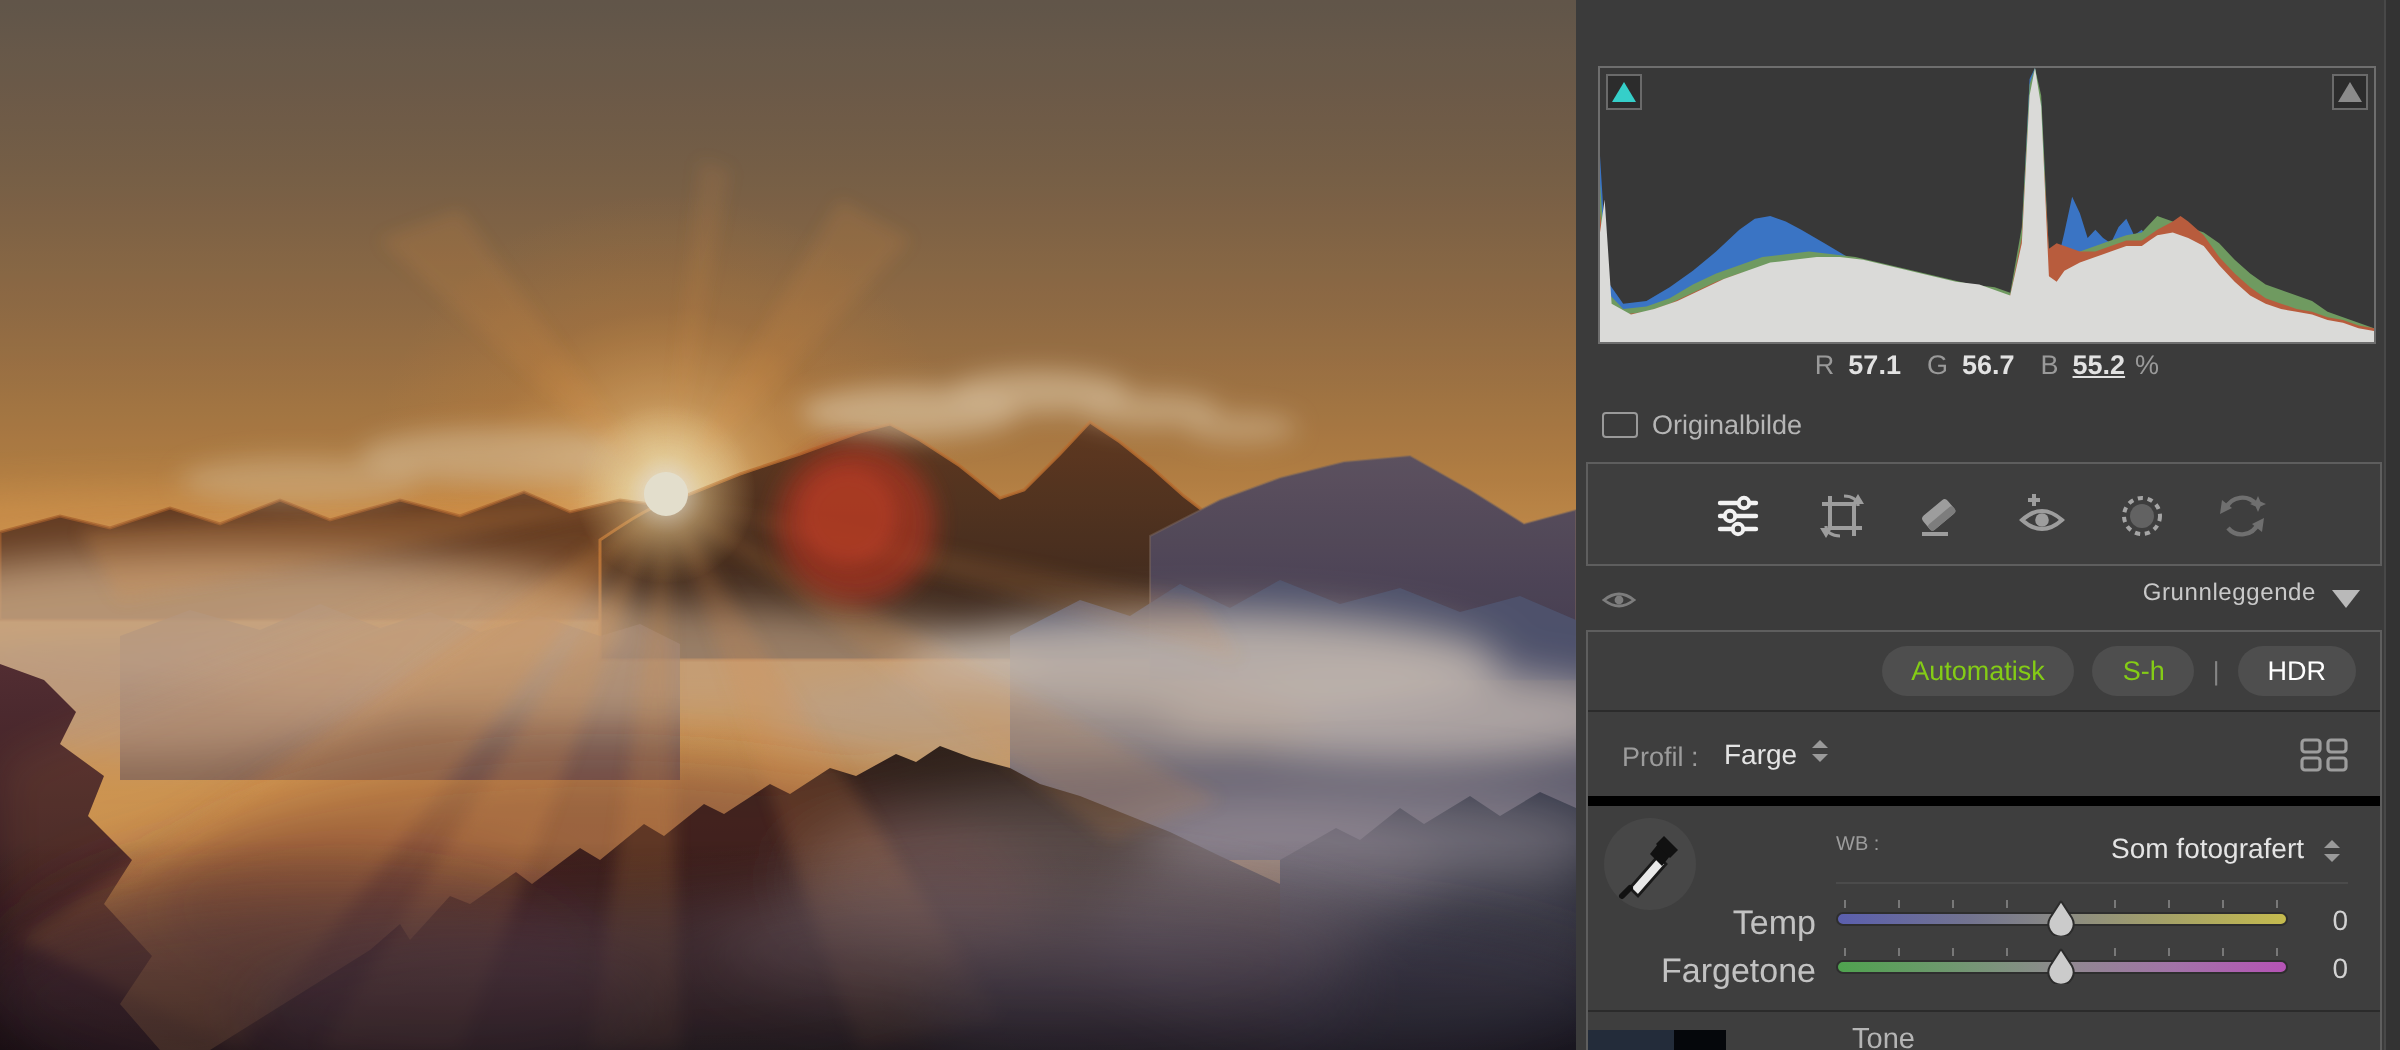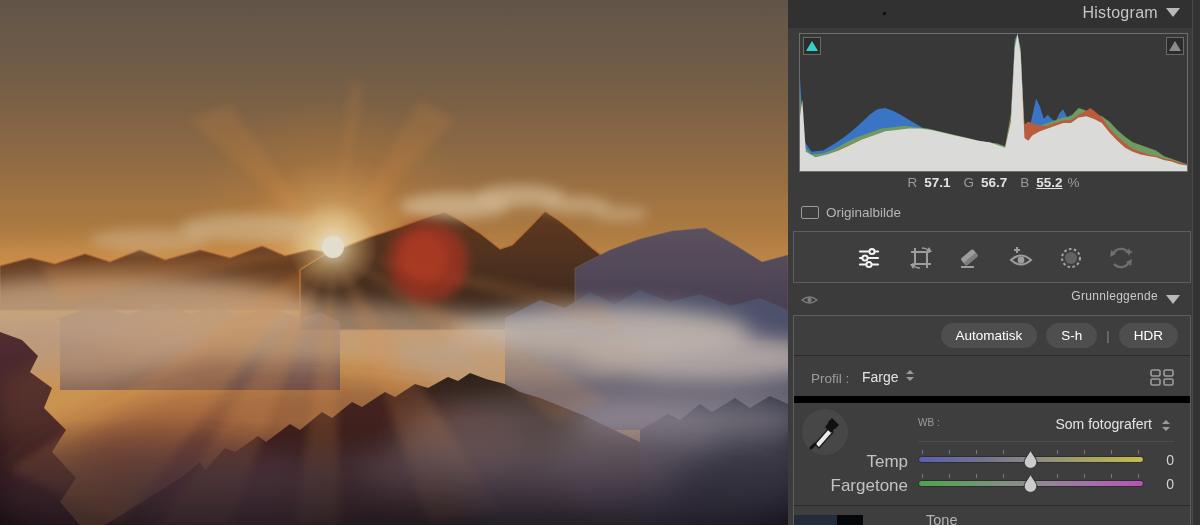--- a/index.html
+++ b/index.html
@@ -47,25 +47,25 @@
   .basic-header { position:absolute; left:0; top:286px; width:404px; height:28px; }
   .basic-header .title { position:absolute; right:34px; top:3px; font-size:12px; color:#c9c9c9; letter-spacing:.3px; }
   .basic-header .caret { top:9px; }
   .panel-eye { position:absolute; left:13px; top:8px; }
 
   .basic-box { position:absolute; left:5px; top:315px; width:398px; height:210px;
                background:#3e3e3e; border:1px solid #5e5e5e; border-bottom:none; }
   .row-buttons { position:absolute; left:0; top:0; width:100%; height:40px; border-bottom:1px solid #2b2b2b;
                  display:flex; align-items:center; justify-content:flex-end; padding-right:12px; }
   .pill { height:25px; line-height:25px; padding:0 15px; border-radius:13px; background:#4e4e4e;
-          color:#ffffff; font-size:13.5px; margin-left:9px; }
+          color:#84cc16; font-size:13.5px; margin-left:9px; }
   .pill.hdr { color:#ffffff; }
   .btn-sep { color:#858585; font-size:13px; margin-left:9px; }
 
-  .row-profile { position:absolute; left:0; top:40px; width:100%; height:47px; border-bottom:7px solid #000000; }
+  .row-profile { position:absolute; left:0; top:40px; width:100%; height:47px; border-bottom:5px solid #000000; }
   .profile-label { position:absolute; left:17px; top:15px; font-size:13.5px; color:#9c9c9c; }
   .profile-value { position:absolute; left:68px; top:13px; font-size:14px; color:#e4e4e4; }
   .stepper { display:inline-block; margin-left:7px; vertical-align:1px; }
   .grid-icon { position:absolute; right:16px; top:13px; }
 
   .row-wb { position:absolute; left:0; top:87px; width:100%; height:103px; border-bottom:1px solid #2b2b2b; }
   .dropper-circle { position:absolute; left:8px; top:6px; width:46px; height:46px; border-radius:50%; background:#474747; }
   .wb-label { position:absolute; left:124px; top:14px; font-size:10px; color:#9c9c9c; }
   .wb-value { position:absolute; right:38px; top:13px; font-size:14px; color:#e4e4e4; }
   .wb-stepper { position:absolute; right:20px; top:17px; }
@@ -223,25 +223,20 @@
         <ellipse cx="640" cy="508" rx="180" ry="50" fill="#575372" opacity=".45"></ellipse>
         <ellipse cx="520" cy="472" rx="160" ry="40" fill="#a59097" opacity=".3"></ellipse>
       </g>
       <rect x="0" y="420" width="788" height="105" fill="url(#vigG)"></rect>
       <rect x="0" y="0" width="788" height="525" fill="#19100a" opacity=".12"></rect>
     </svg>
   </div>
 
   <div class="panel">
 
-    <div class="hist-header">
-      <div class="tiny-dot"></div>
-      <span class="title">Histogram</span>
-      <span class="caret"></span>
-    </div>
 
     <div class="hist-box">
       <svg class="histo" viewBox="0 0 100 100" preserveAspectRatio="none">
           <polygon points="0,100 0,32 1,78 3,86 6,85 9,80 12,74 15,67 18,59 20,55 22,54 24,56 26,59 29,64 32,69 35,72 38,75 41,78 44,80 47,82 50,83 53,85 54.5,60 55.5,4 56.2,0 57,12 58,70 59,72 60,60 61,47 62,53 63,62 64,59 65,62 66,64 67,58 68,55 69,61 70,59 71,63 72,65 74,67 76,71 78,75 80,79 82,83 85,87 88,90 91,93 94,95 97,96 100,97 100,100" fill="#3a74c4"></polygon>
           <polygon points="0,100 0,42 1,82 3,88 6,87 9,84 12,79 15,75 18,72 21,69 24,68 27,67 30,68 33,69 36,71 39,73 42,75 45,77 48,79 51,80 53,82 54.5,58 55.5,6 56.2,0 57,10 58,68 59,71 60,69 62,67 64,65 66,63 68,61 70,60 71,57 72,54 73,55 74,56 76,58 78,60 80,64 82,70 84,75 86,79 88,81 90,83 92,85 94,89 96,91 98,93 100,95 100,100" fill="#6f9a60"></polygon>
           <polygon points="0,100 0,52 1,86 3,90 6,89 9,86 12,82 15,78 18,75 21,73 24,71 27,70 30,70 33,71 36,73 39,75 42,77 45,78 48,80 51,82 53,83 54.5,62 55.5,12 56.2,7 57,20 58,66 59,64 60,65 62,67 64,67 66,65 68,63 70,63 72,59 74,56 75,54 76,56 78,61 80,69 82,75 84,80 86,84 88,86 90,88 92,89 94,91 96,92 98,94 100,95 100,100" fill="#b85c3d"></polygon>
           <polygon points="0,100 0,60 0.6,48 1.5,86 4,90 7,88 10,85 13,81 16,77 19,74 22,71 25,70 28,69 31,69 34,70 37,72 40,74 43,76 46,78 49,79 51,81 53,83 54.5,64 55.5,10 56.2,0 57,14 58,76 59,78 60,74 62,71 64,69 66,67 68,65 70,65 71,63 72,61 74,60 76,62 78,65 80,72 82,78 84,83 86,86 88,88 90,89 92,90 94,92 96,93 98,95 100,96 100,100" fill="#dadad8"></polygon>
         </svg>
       <div class="clip-btn left">
         <div class="clip-tri"></div>

